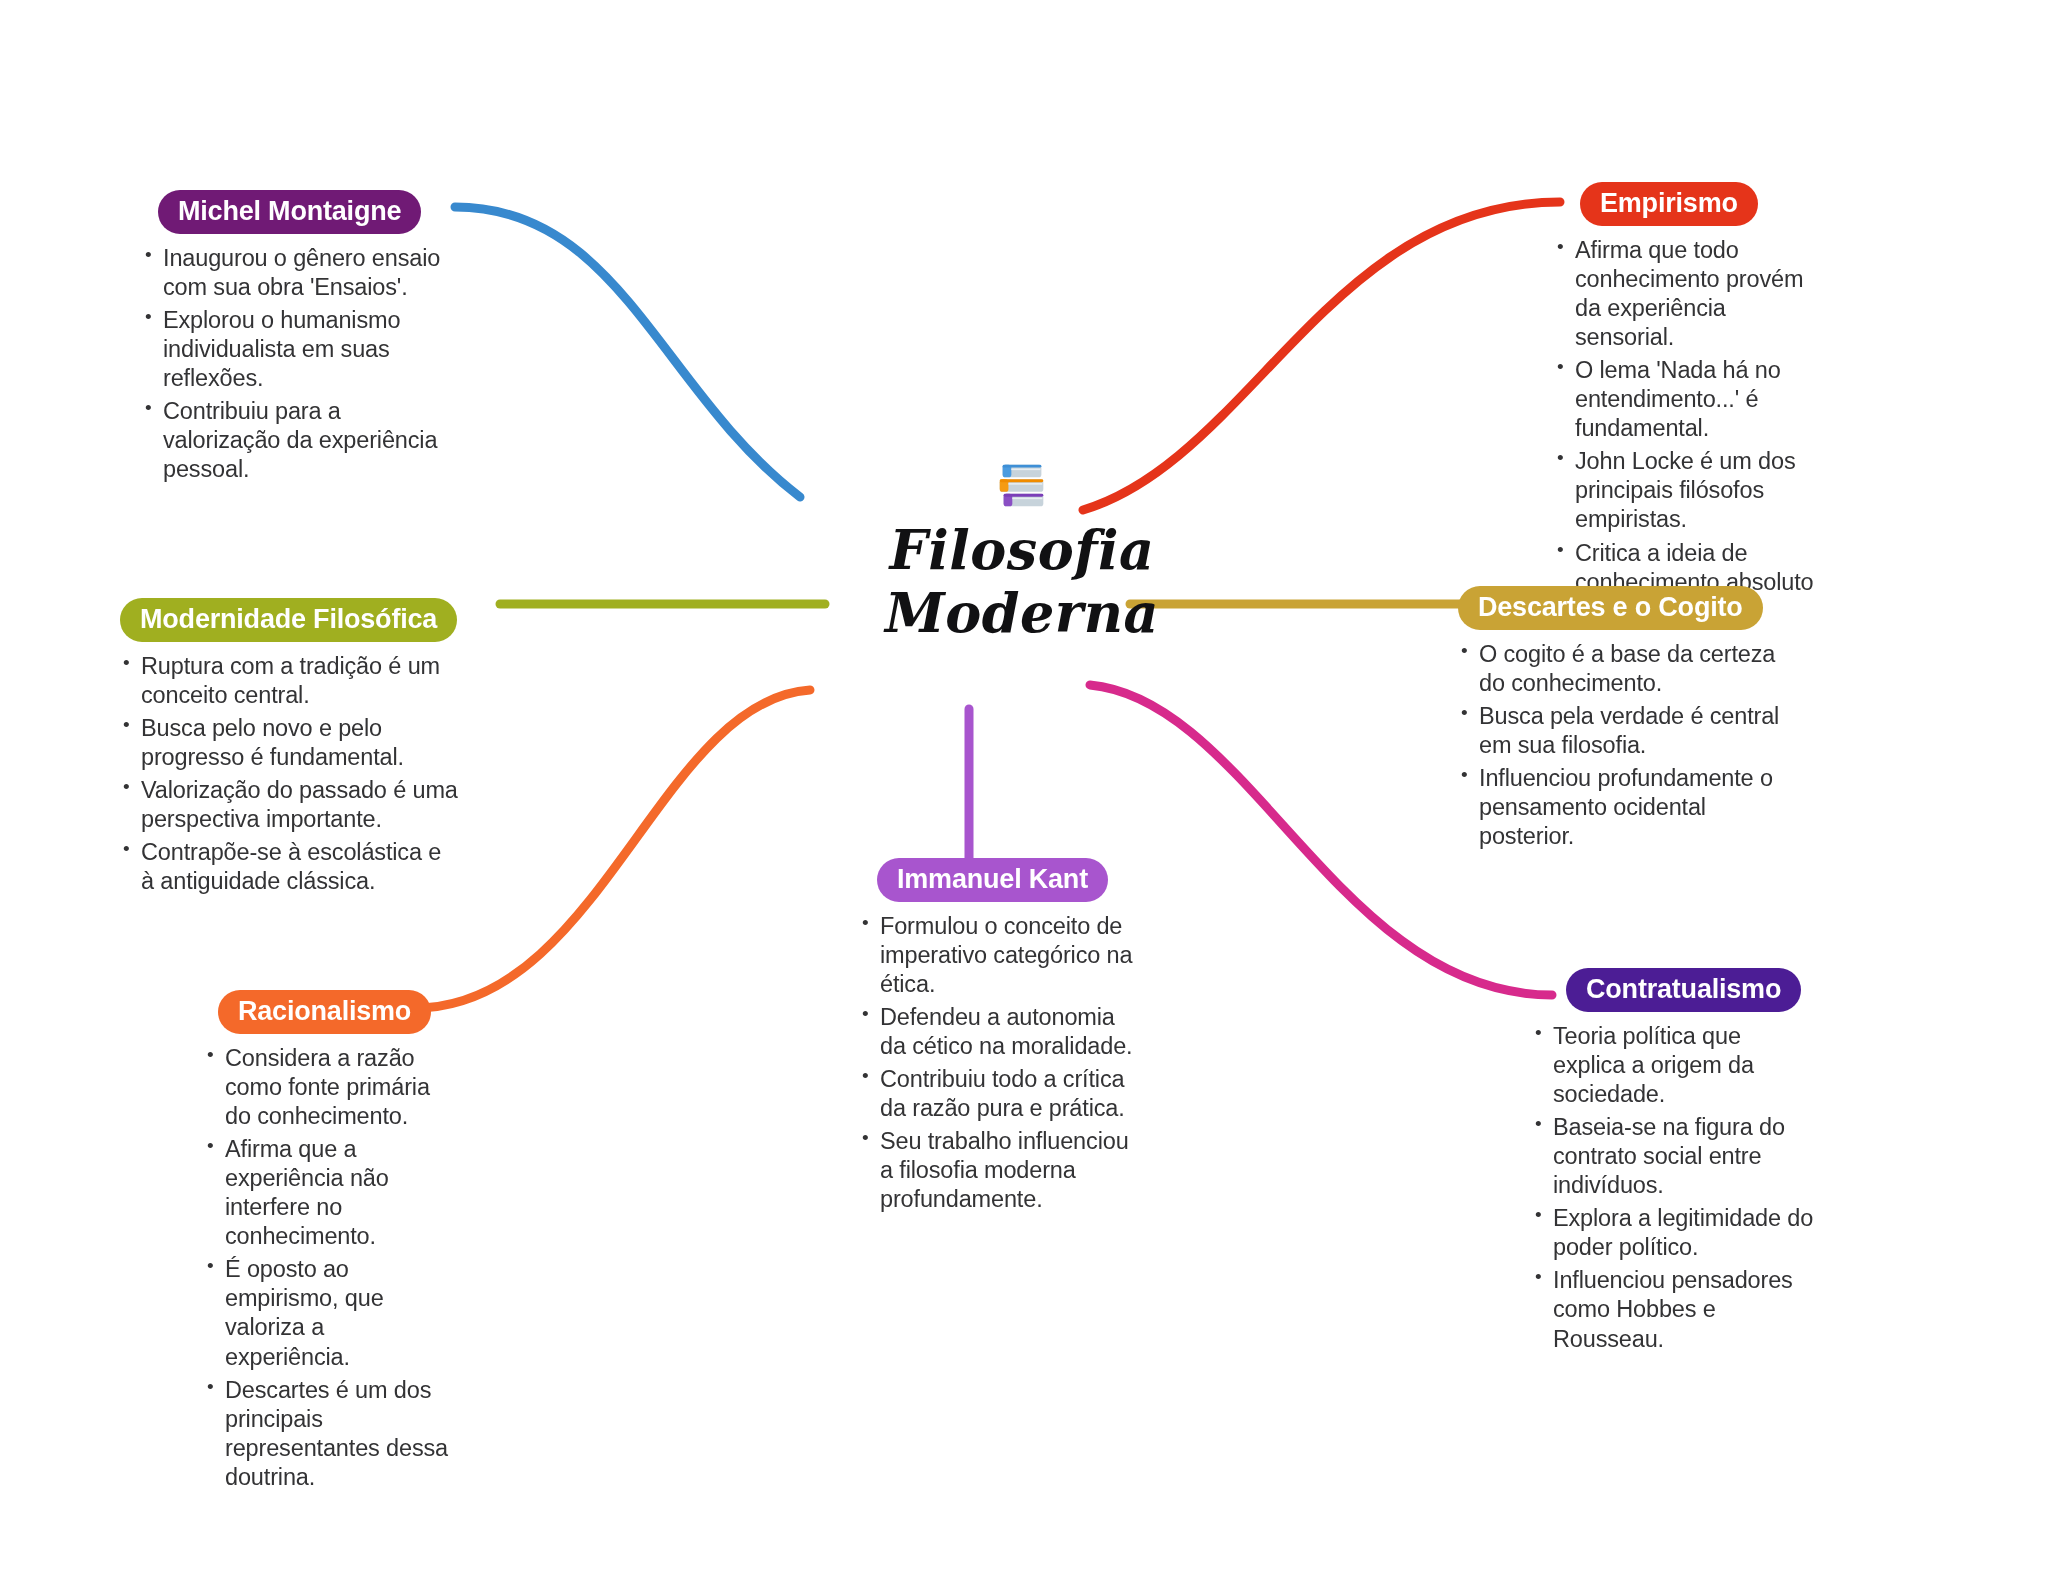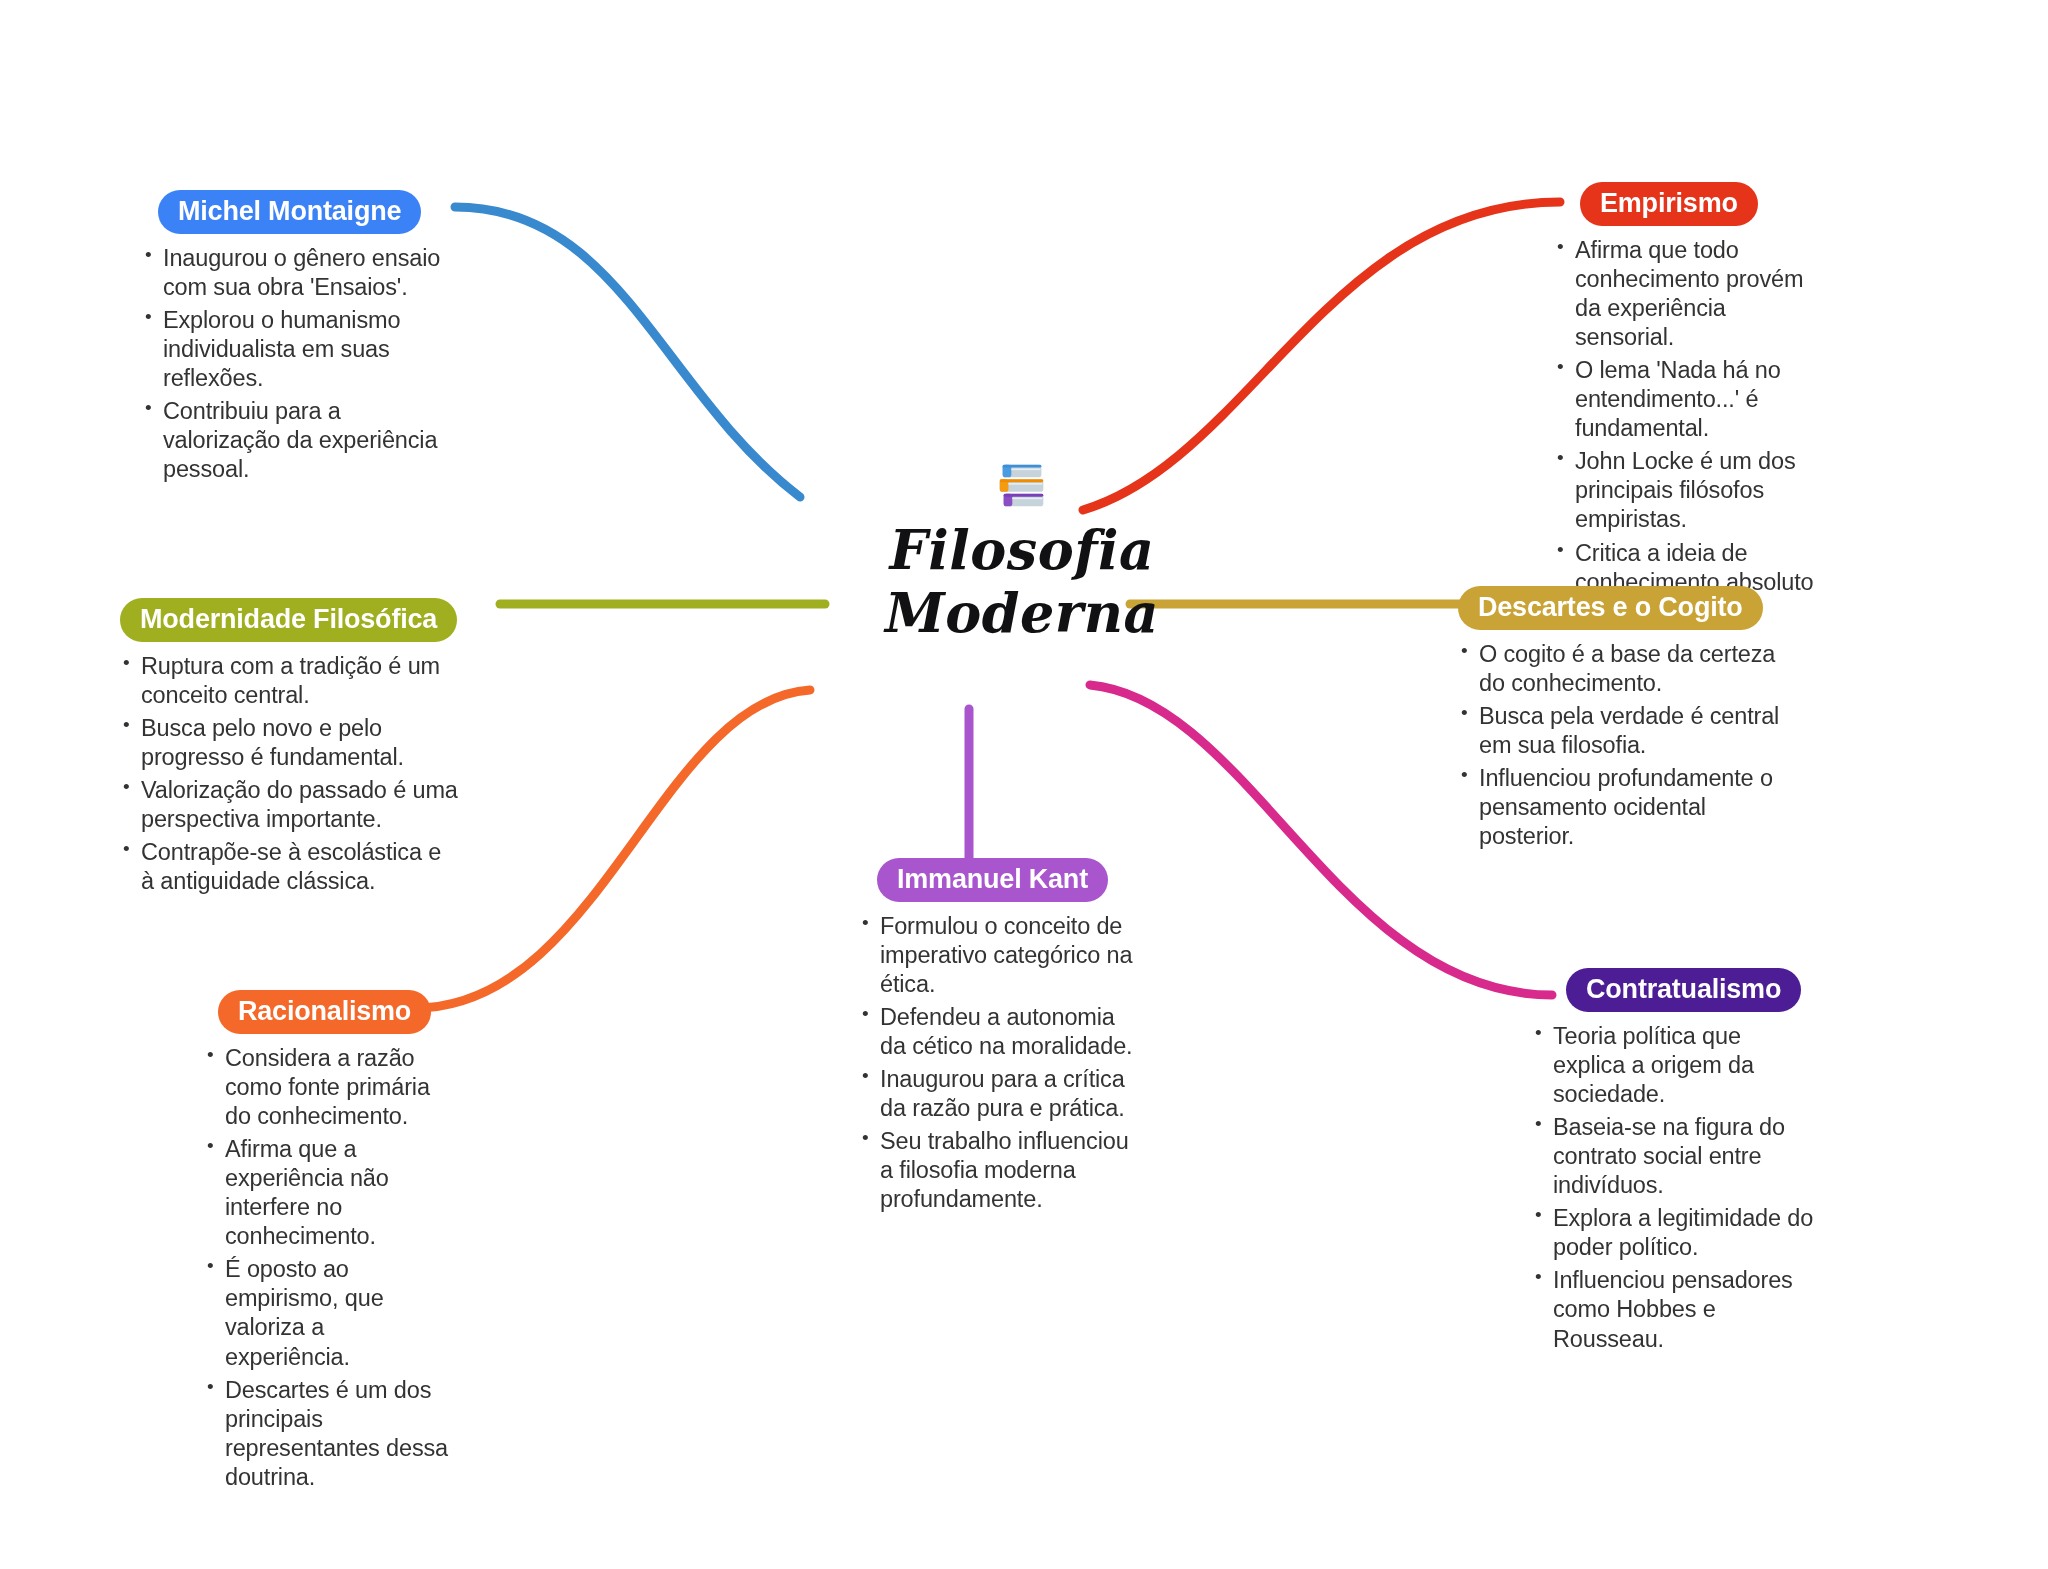--- a/index.html
+++ b/index.html
@@ -134,21 +134,21 @@
         <rect x="22" y="44" width="31" height="1.6" fill="#E8EEF2"></rect>
       </svg>
     </div>
     <div class="title">
       <div>Filosofia</div>
       <div>Moderna</div>
     </div>
   </div>
 
   <div class="branch" id="b-montaigne">
-    <div class="pill" style="background: #3b82f6;">Michel Montaigne</div>
+    <div class="pill" style="background: #701a75;">Michel Montaigne</div>
     <ul class="bullets">
       <li>Inaugurou o gênero ensaio com sua obra 'Ensaios'.</li>
       <li>Explorou o humanismo individualista em suas reflexões.</li>
       <li>Contribuiu para a valorização da experiência pessoal.</li>
     </ul>
   </div>
 
   <div class="branch" id="b-modernidade">
     <div class="pill" style="background: rgb(160, 175, 32);">Modernidade Filosófica</div>
     <ul class="bullets">
@@ -196,18 +196,18 @@
       <li>Explora a legitimidade do poder político.</li>
       <li>Influenciou pensadores como Hobbes e Rousseau.</li>
     </ul>
   </div>
 
   <div class="branch" id="b-kant">
     <div class="pill" style="background: rgb(168, 85, 206);">Immanuel Kant</div>
     <ul class="bullets">
       <li>Formulou o conceito de imperativo categórico na ética.</li>
       <li>Defendeu a autonomia da cético na moralidade.</li>
-      <li>Inaugurou para a crítica da razão pura e prática.</li>
+      <li>Contribuiu todo a crítica da razão pura e prática.</li>
       <li>Seu trabalho influenciou a filosofia moderna profundamente.</li>
     </ul>
   </div>
 
 </div>
 
 </body></html>

